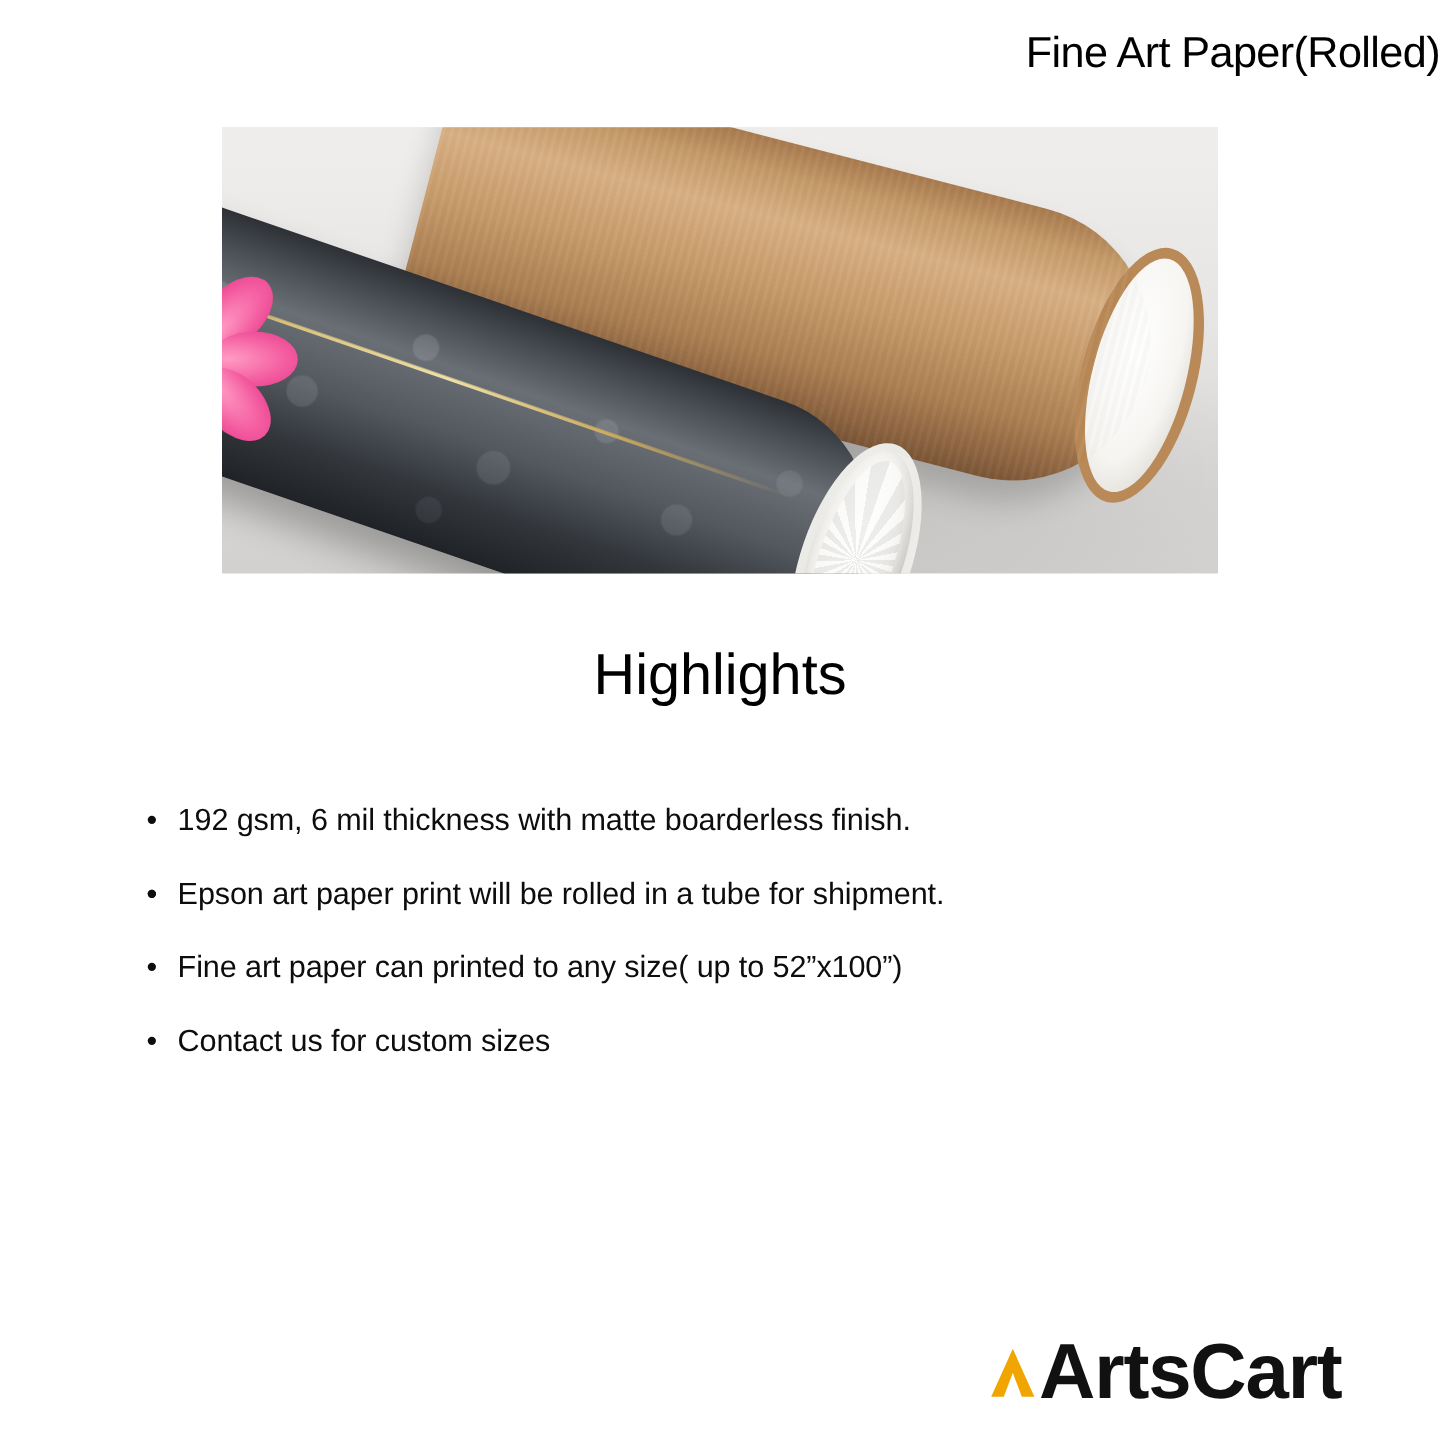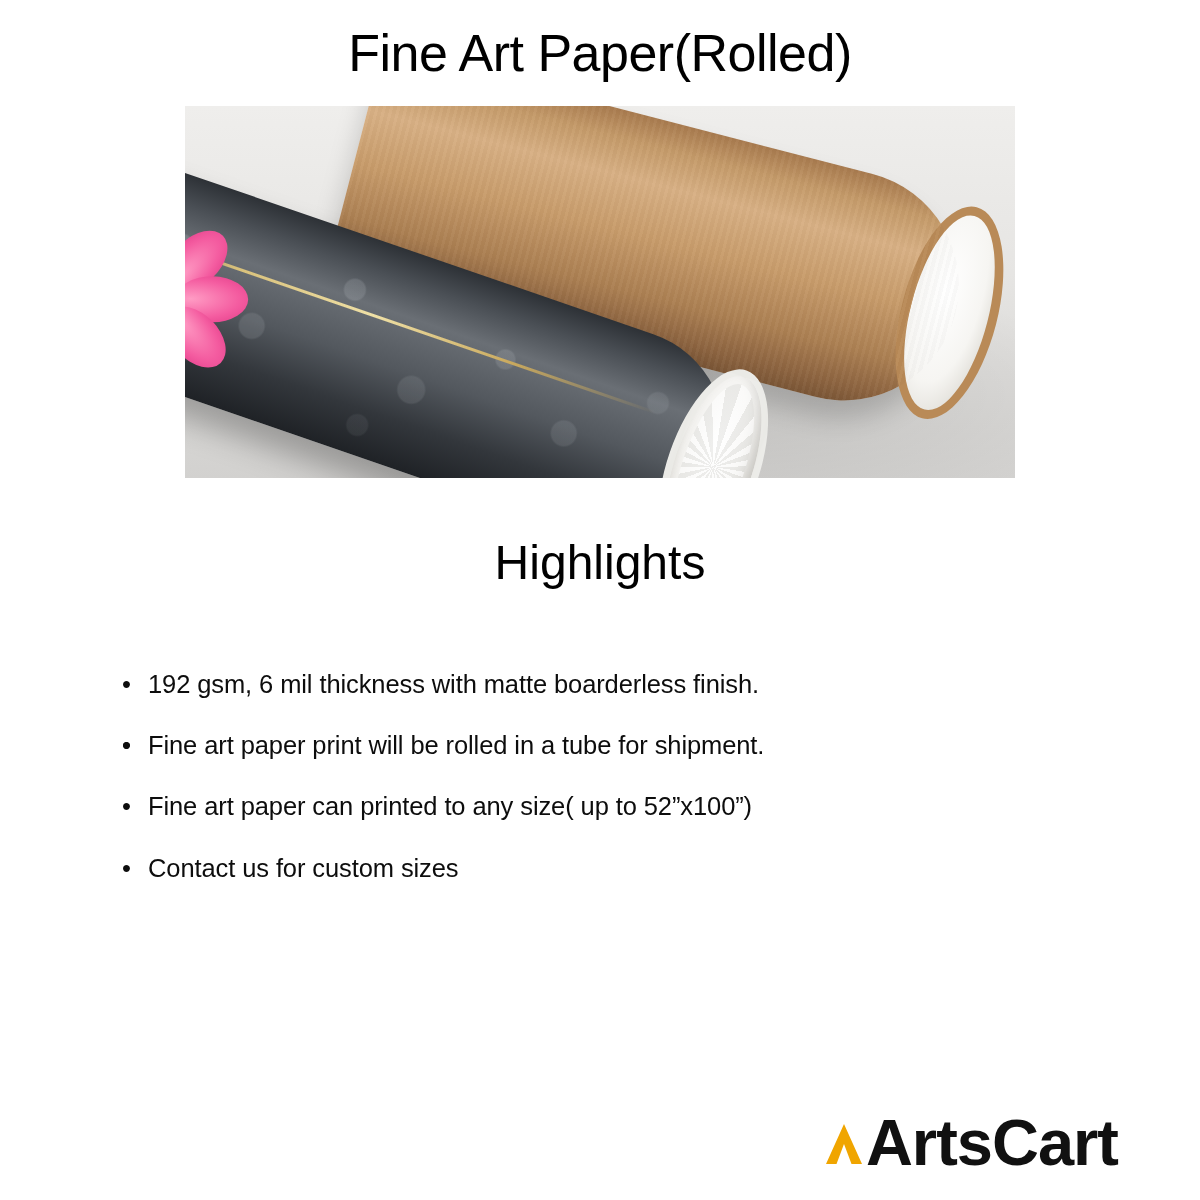--- a/index.html
+++ b/index.html
@@ -15,22 +15,22 @@
     overflow: hidden;
     position: relative;
   }
   .page {
     width: 1200px;
     height: 1200px;
     position: relative;
     box-sizing: border-box;
   }
   .title {
-    text-align: center;
-    font-size: 52px;
+    text-align: right;
+    font-size: 36px;
     font-weight: 400;
     letter-spacing: -0.5px;
     margin: 22px 0 0 0;
     line-height: 1.2;
   }
   .hero {
     position: absolute;
     left: 185px;
     top: 84px;
     width: 830px;
@@ -274,21 +274,21 @@
   <ul class="bullets">
     <li>
       <span class="dot">•</span>
       <span>192 gsm, 6 mil thickness with matte boarderless finish.</span>
     </li>
     <li>
       <span class="dot">•</span>
     </li>
     <li>
       <span class="dot">•</span>
-      <span>Fine art paper print will be rolled in a tube for shipment.</span>
+      <span>Epson art paper print will be rolled in a tube for shipment.</span>
     </li>
     <li>
       <span class="dot">•</span>
       <span>Fine art paper can printed to any size( up to 52”x100”)</span>
     </li>
     <li>
       <span class="dot">•</span>
       <span>Contact us for custom sizes</span>
     </li>
   </ul>

